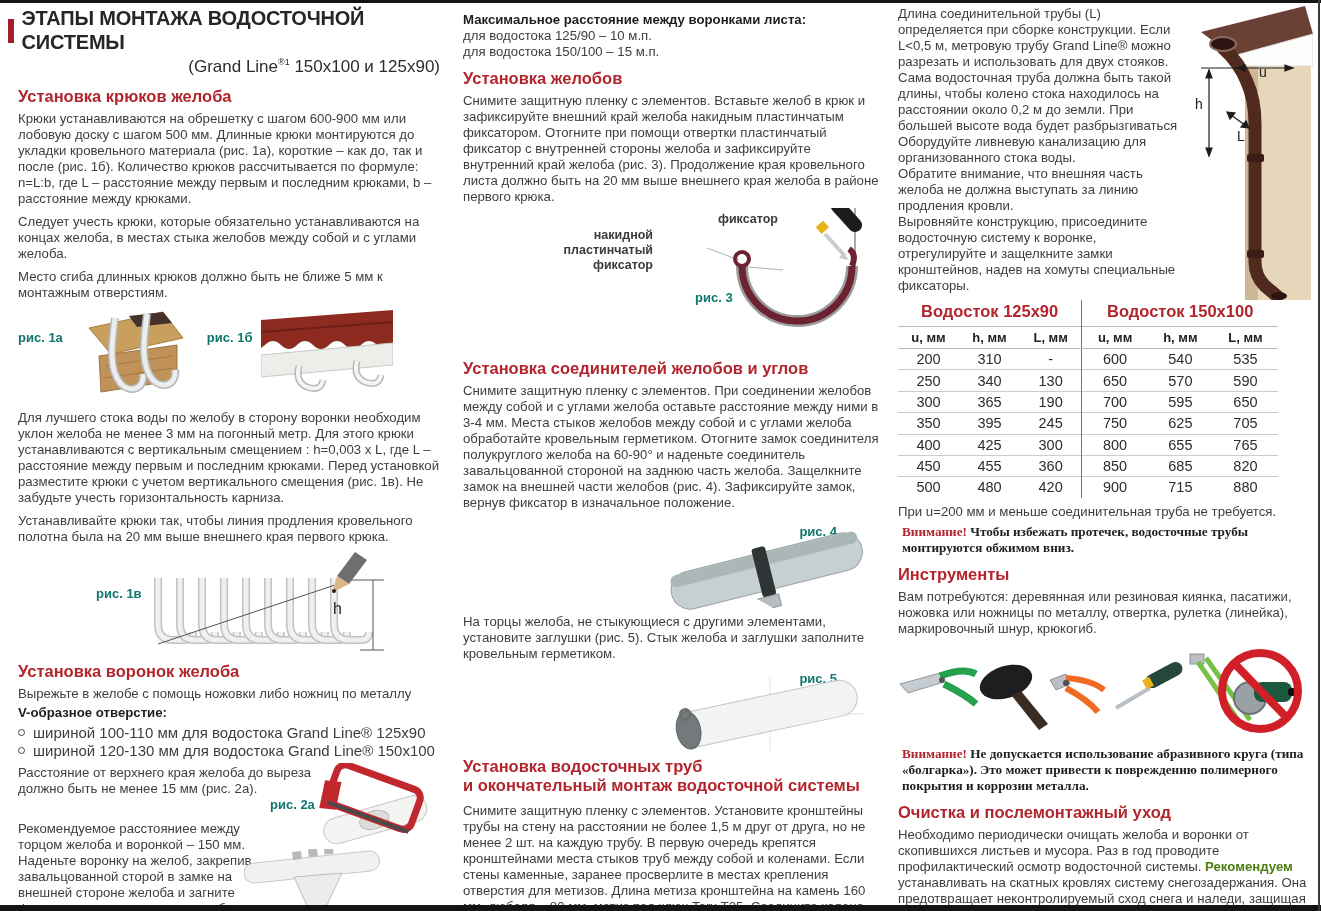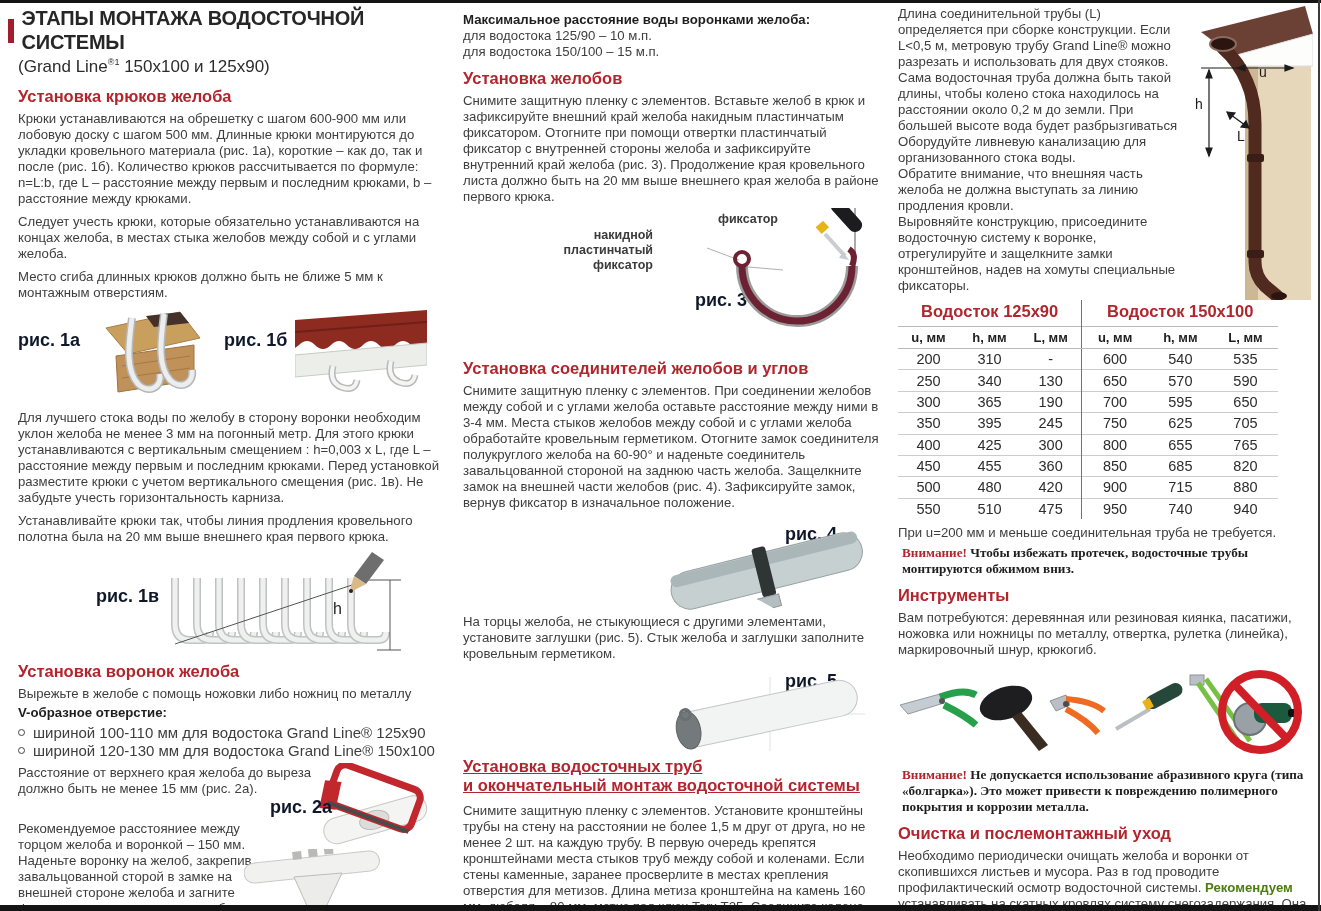--- a/index.html
+++ b/index.html
@@ -14,28 +14,28 @@
   .col2{left:463px;width:416px;}
   .col3{left:898px;width:415px;}
 
   p{margin:0 0 7px;font-size:13.2px;line-height:16px;color:#3e3e3e;}
   .tight{margin:0;}
   b,strong{color:#4d7c0f;}
 
   .title-row{display:flex;align-items:center;}
   .title-bar{width:6px;height:24px;background:#a31e2c;margin:2px 8px 0 -10px;}
   h1{margin:0;font-size:20px;line-height:24px;font-weight:700;color:#262626;letter-spacing:-0.2px;}
-  .subtitle{font-size:17px;color:#2c2c2c;margin:3px 0 10px;}
+  .subtitle{font-size:17px;color:#2c2c2c;margin:3px 0 10px;text-align:right;}
   .subtitle sup{font-size:9px;}
 
   h2{margin:9px 0 5px;font-size:16.5px;line-height:19px;font-weight:700;color:#b2252d;}
   .boldline{font-weight:700;color:#1e1e1e;}
 
   .figrow{display:flex;align-items:flex-start;margin:4px 0 6px;}
-  .figcap{font-weight:700;font-size:18px;color:#0f172a;white-space:nowrap;}
+  .figcap{font-weight:700;font-size:13px;color:#0f766e;white-space:nowrap;}
   .figrow .figcap{margin-top:22px;}
 
   ul.vlist{list-style:none;margin:0 0 5px;padding:0;}
   ul.vlist li{font-size:15px;line-height:18px;}
   .dot{display:inline-block;width:5px;height:5px;border:1.3px solid #444;border-radius:50%;
        margin-right:8px;vertical-align:2px;}
 
   .c1-bottom{position:relative;height:176px;margin-top:2px;}
   .c1-bottom .p7{width:300px;}
   .c1-bottom .p8{width:236px;margin-top:24px;}
@@ -196,21 +196,21 @@
         <polygon points="50,28 98,24 82,58 64,59" fill="#ececea" stroke="#bdbdbb"></polygon>
         <rect x="63" y="58" width="19" height="26" rx="3" fill="#e7e7e5" stroke="#bbb"></rect>
         <ellipse cx="72.5" cy="85" rx="9.5" ry="4" fill="#d9d9d7" stroke="#bbb"></ellipse>
       </svg>
 
     </div>
 
   </div>
 
   <div class="col col2">
-    <p class="tight boldline" style="margin-top:6px;">Максимальное расстояние воды воронками желоба:</p>
+    <p class="tight boldline" style="margin-top:6px;">Максимальное расстояние между воронками листа:</p>
     <p class="tight">для водостока 125/90 – 10 м.п.</p>
     <p class="tight">для водостока 150/100 – 15 м.п.</p>
 
     <h2>Установка желобов</h2>
     <p>Снимите защитную пленку с элементов. Вставьте желоб в крюк и зафиксируйте внешний край желоба накидным пластинчатым фиксатором. Отогните при помощи отвертки пластинчатый фиксатор с внутренней стороны желоба и зафиксируйте внутренний край желоба (рис. 3). Продолжение края кровельного листа должно быть на 20 мм выше внешнего края желоба в районе первого крюка.</p>
 
     <div class="fig3-wrap">
       <div class="fig3-side">накидной пластинчатый фиксатор</div>
       <div class="fig3-top">фиксатор</div>
       <span class="figcap fig3-cap">рис. 3</span>
@@ -254,21 +254,21 @@
         <line x1="105" y1="6" x2="105" y2="80" stroke="#e3e3e3" stroke-width="1"></line>
         <line x1="20" y1="43" x2="200" y2="43" stroke="#e3e3e3" stroke-width="1"></line>
         <g transform="rotate(-12 105 43)">
           <rect x="12" y="24" width="182" height="36" rx="18" fill="#f2f3f3" stroke="#c2c6c7"></rect>
           <ellipse cx="22" cy="42" rx="12" ry="19" fill="#74797b" stroke="#5e6365"></ellipse>
           <circle cx="22" cy="26" r="5" fill="none" stroke="#6a6f71" stroke-width="3"></circle>
         </g>
       </svg>
     </div>
 
-    <h2 class="tight" style="margin-bottom:8px;text-decoration:underline;">
+    <h2 class="tight" style="margin-bottom:8px;">
       <span>Установка водосточных труб</span><br>
       <span>и окончательный монтаж водосточной системы</span>
     </h2>
     <p style="margin-top:6px;">Снимите защитную пленку с элементов. Установите кронштейны трубы на стену на расстоянии не более 1,5 м друг от друга, но не менее 2 шт. на каждую трубу. В первую очередь крепятся кронштейнами места стыков труб между собой и коленами. Если стены каменные, заранее просверлите в местах крепления отверстия для метизов. Длина метиза кронштейна на камень 160 мм, дюбеля – 80 мм, метиз под ключ Torx Т25. Соедините колена трубы, трубу водосточную, колено стока.</p>
   </div>
 
   <div class="col col3">
     <div class="c3-top">
       <p>Длина соединительной трубы (L) определяется при сборке конструкции. Если L&lt;0,5 м, метровую трубу Grand Line® можно разрезать и использовать для двух стояков.</p>
       <p>Сама водосточная труба должна быть такой длины, чтобы колено стока находилось на расстоянии около 0,2 м до земли. При большей высоте вода будет разбрызгиваться</p>
@@ -371,28 +371,20 @@
             <td>820</td>
           </tr>
           <tr>
             <td>500</td>
             <td>480</td>
             <td class="sep">420</td>
             <td>900</td>
             <td>715</td>
             <td>880</td>
           </tr>
-          <tr>
-            <td>550</td>
-            <td>510</td>
-            <td class="sep">475</td>
-            <td>950</td>
-            <td>740</td>
-            <td>940</td>
-          </tr>
         </tbody>
     </table>
 
     <p class="tight">При u=200 мм и меньше соединительная труба не требуется.</p>
     <p class="warn">
       <span class="wlabel">Внимание!</span>
       <span>Чтобы избежать протечек, водосточные трубы монтируются обжимом вниз.</span>
     </p>
 
     <h2>Инструменты</h2>

